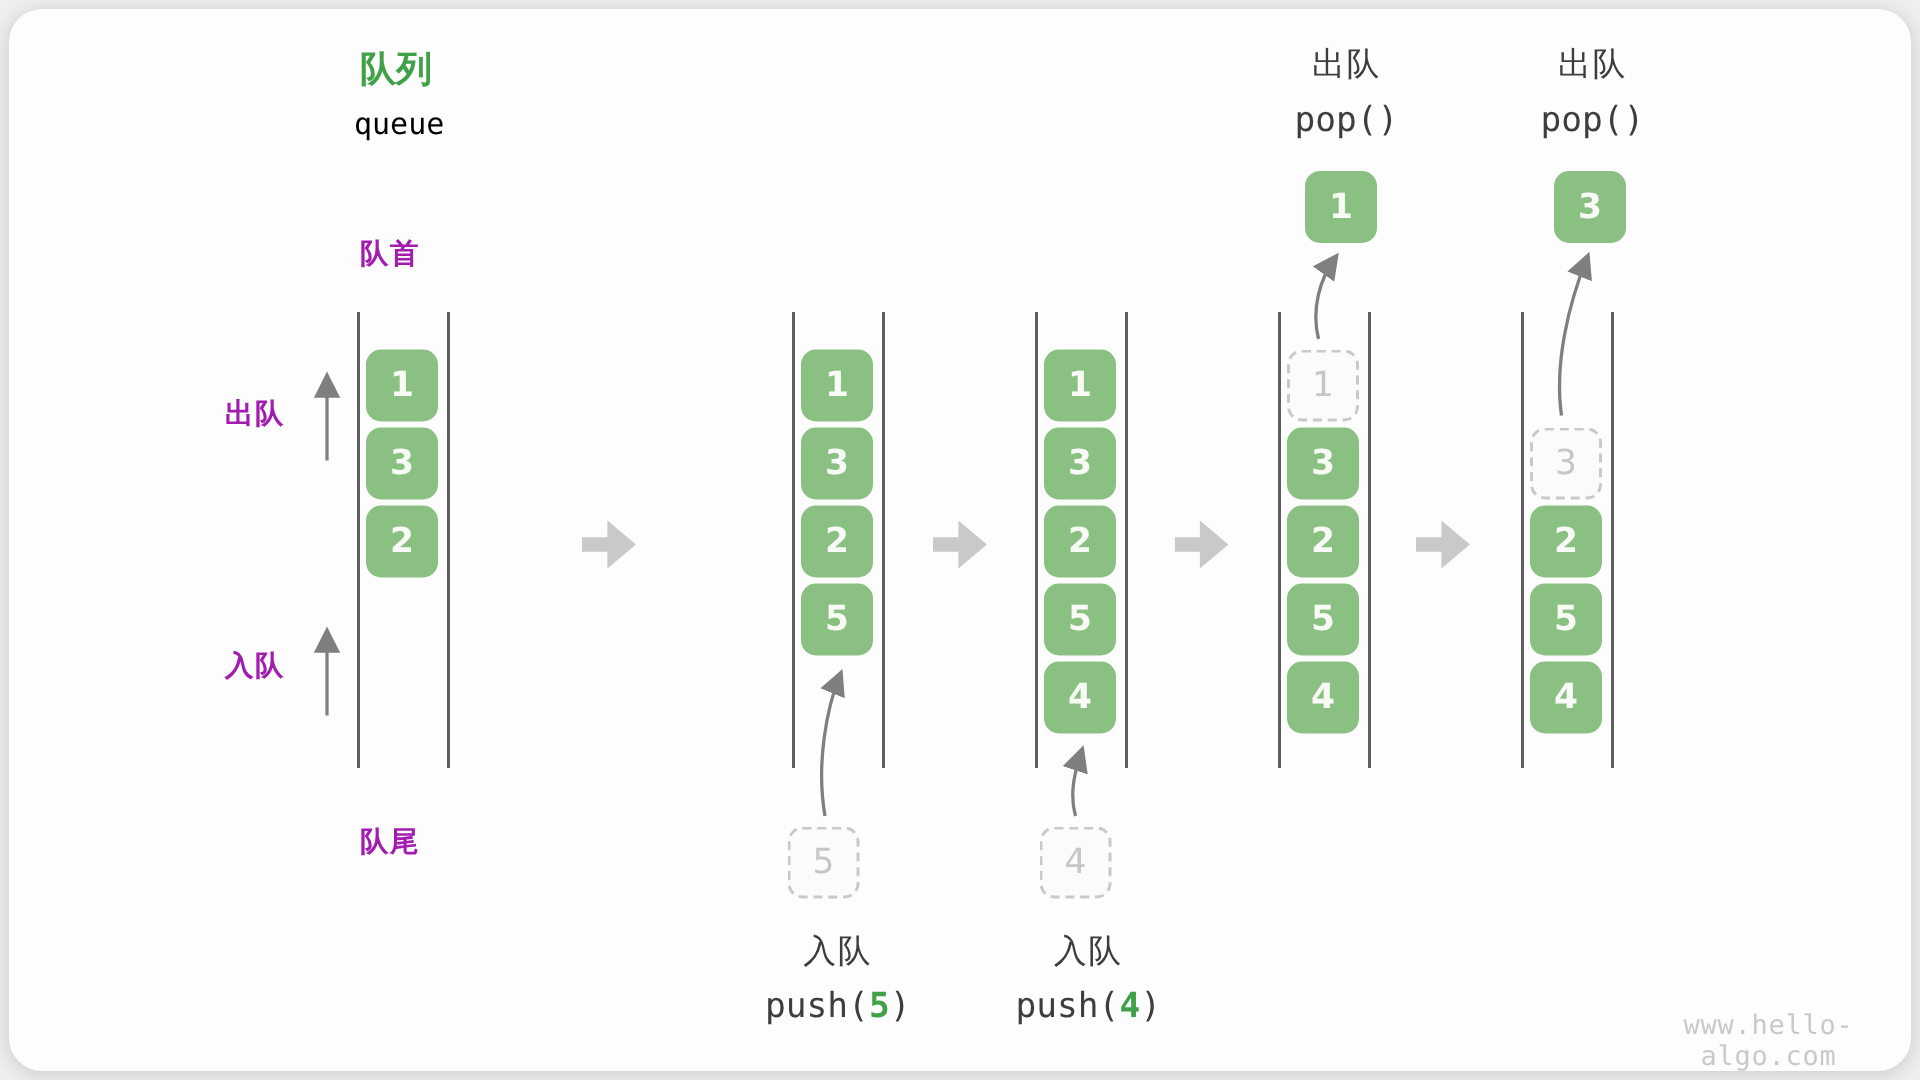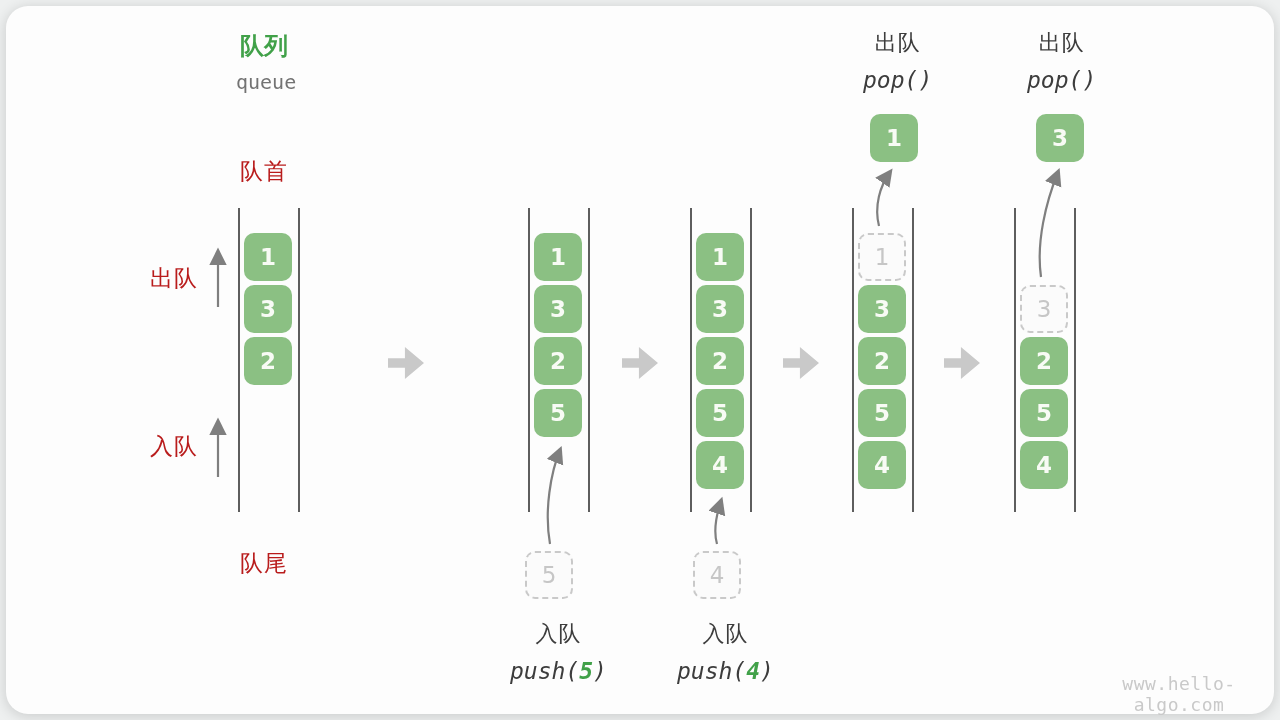--- a/index.html
+++ b/index.html
@@ -16,25 +16,25 @@
   }
   #diagram{position:absolute;left:0;top:0;width:1280px;height:657px;text-align:center;}
   #arrow-svg{position:absolute;left:0;top:0;pointer-events:none;}
 
   .title-zh{
     position:absolute;left:240px;top:30px;
     font-size:24px;font-weight:bold;color:var(--accent);
   }
   .title-en{
     position:absolute;left:236px;top:70px;
-    font-size:20px;color:#737373;
+    font-size:20px;color:#000000;
     font-family:"DejaVu Sans Mono","Liberation Mono",monospace;
   }
   .side-label{
-    position:absolute;font-size:23px;font-weight:normal;color:#b91c1c;
+    position:absolute;font-size:19px;font-weight:bold;color:#a21caf;
     letter-spacing:1px;
   }
   .wall{position:absolute;width:1.5px;background:#5e5e5e;}
   .cell{
     position:absolute;width:48px;height:48px;border-radius:10px;
     background:var(--cellgreen);color:#f8fbf5;
     display:flex;align-items:center;justify-content:center;
     font-size:23px;font-weight:bold;
     font-family:"DejaVu Sans","Liberation Sans",sans-serif;
   }
@@ -47,21 +47,20 @@
   }
   .flow-arrow{
     position:absolute;width:36px;height:32px;background:#c9c9c9;
     clip-path:polygon(0 35%,47% 35%,47% 0,100% 50%,47% 100%,47% 65%,0 65%);
   }
   .op{position:absolute;}
   .op-zh{font-size:22px;font-weight:500;color:#3d3d3d;letter-spacing:1px;}
   .op-code{
     margin-top:9px;font-size:23px;color:#3d3d3d;
     font-family:"DejaVu Sans Mono","Liberation Mono",monospace;
-    font-style:italic;
   }
   .op-arg{color:var(--accent);font-weight:bold;}
   .thin-arrow{fill:none;stroke:#7f7f7f;stroke-width:2.2;}
   .watermark{
     position:absolute;left:1078px;top:673px;
     font-size:18px;letter-spacing:0.5px;color:#c9c9c9;
     font-family:"DejaVu Sans Mono","Liberation Mono",monospace;
   }
 </style>
 </head>

